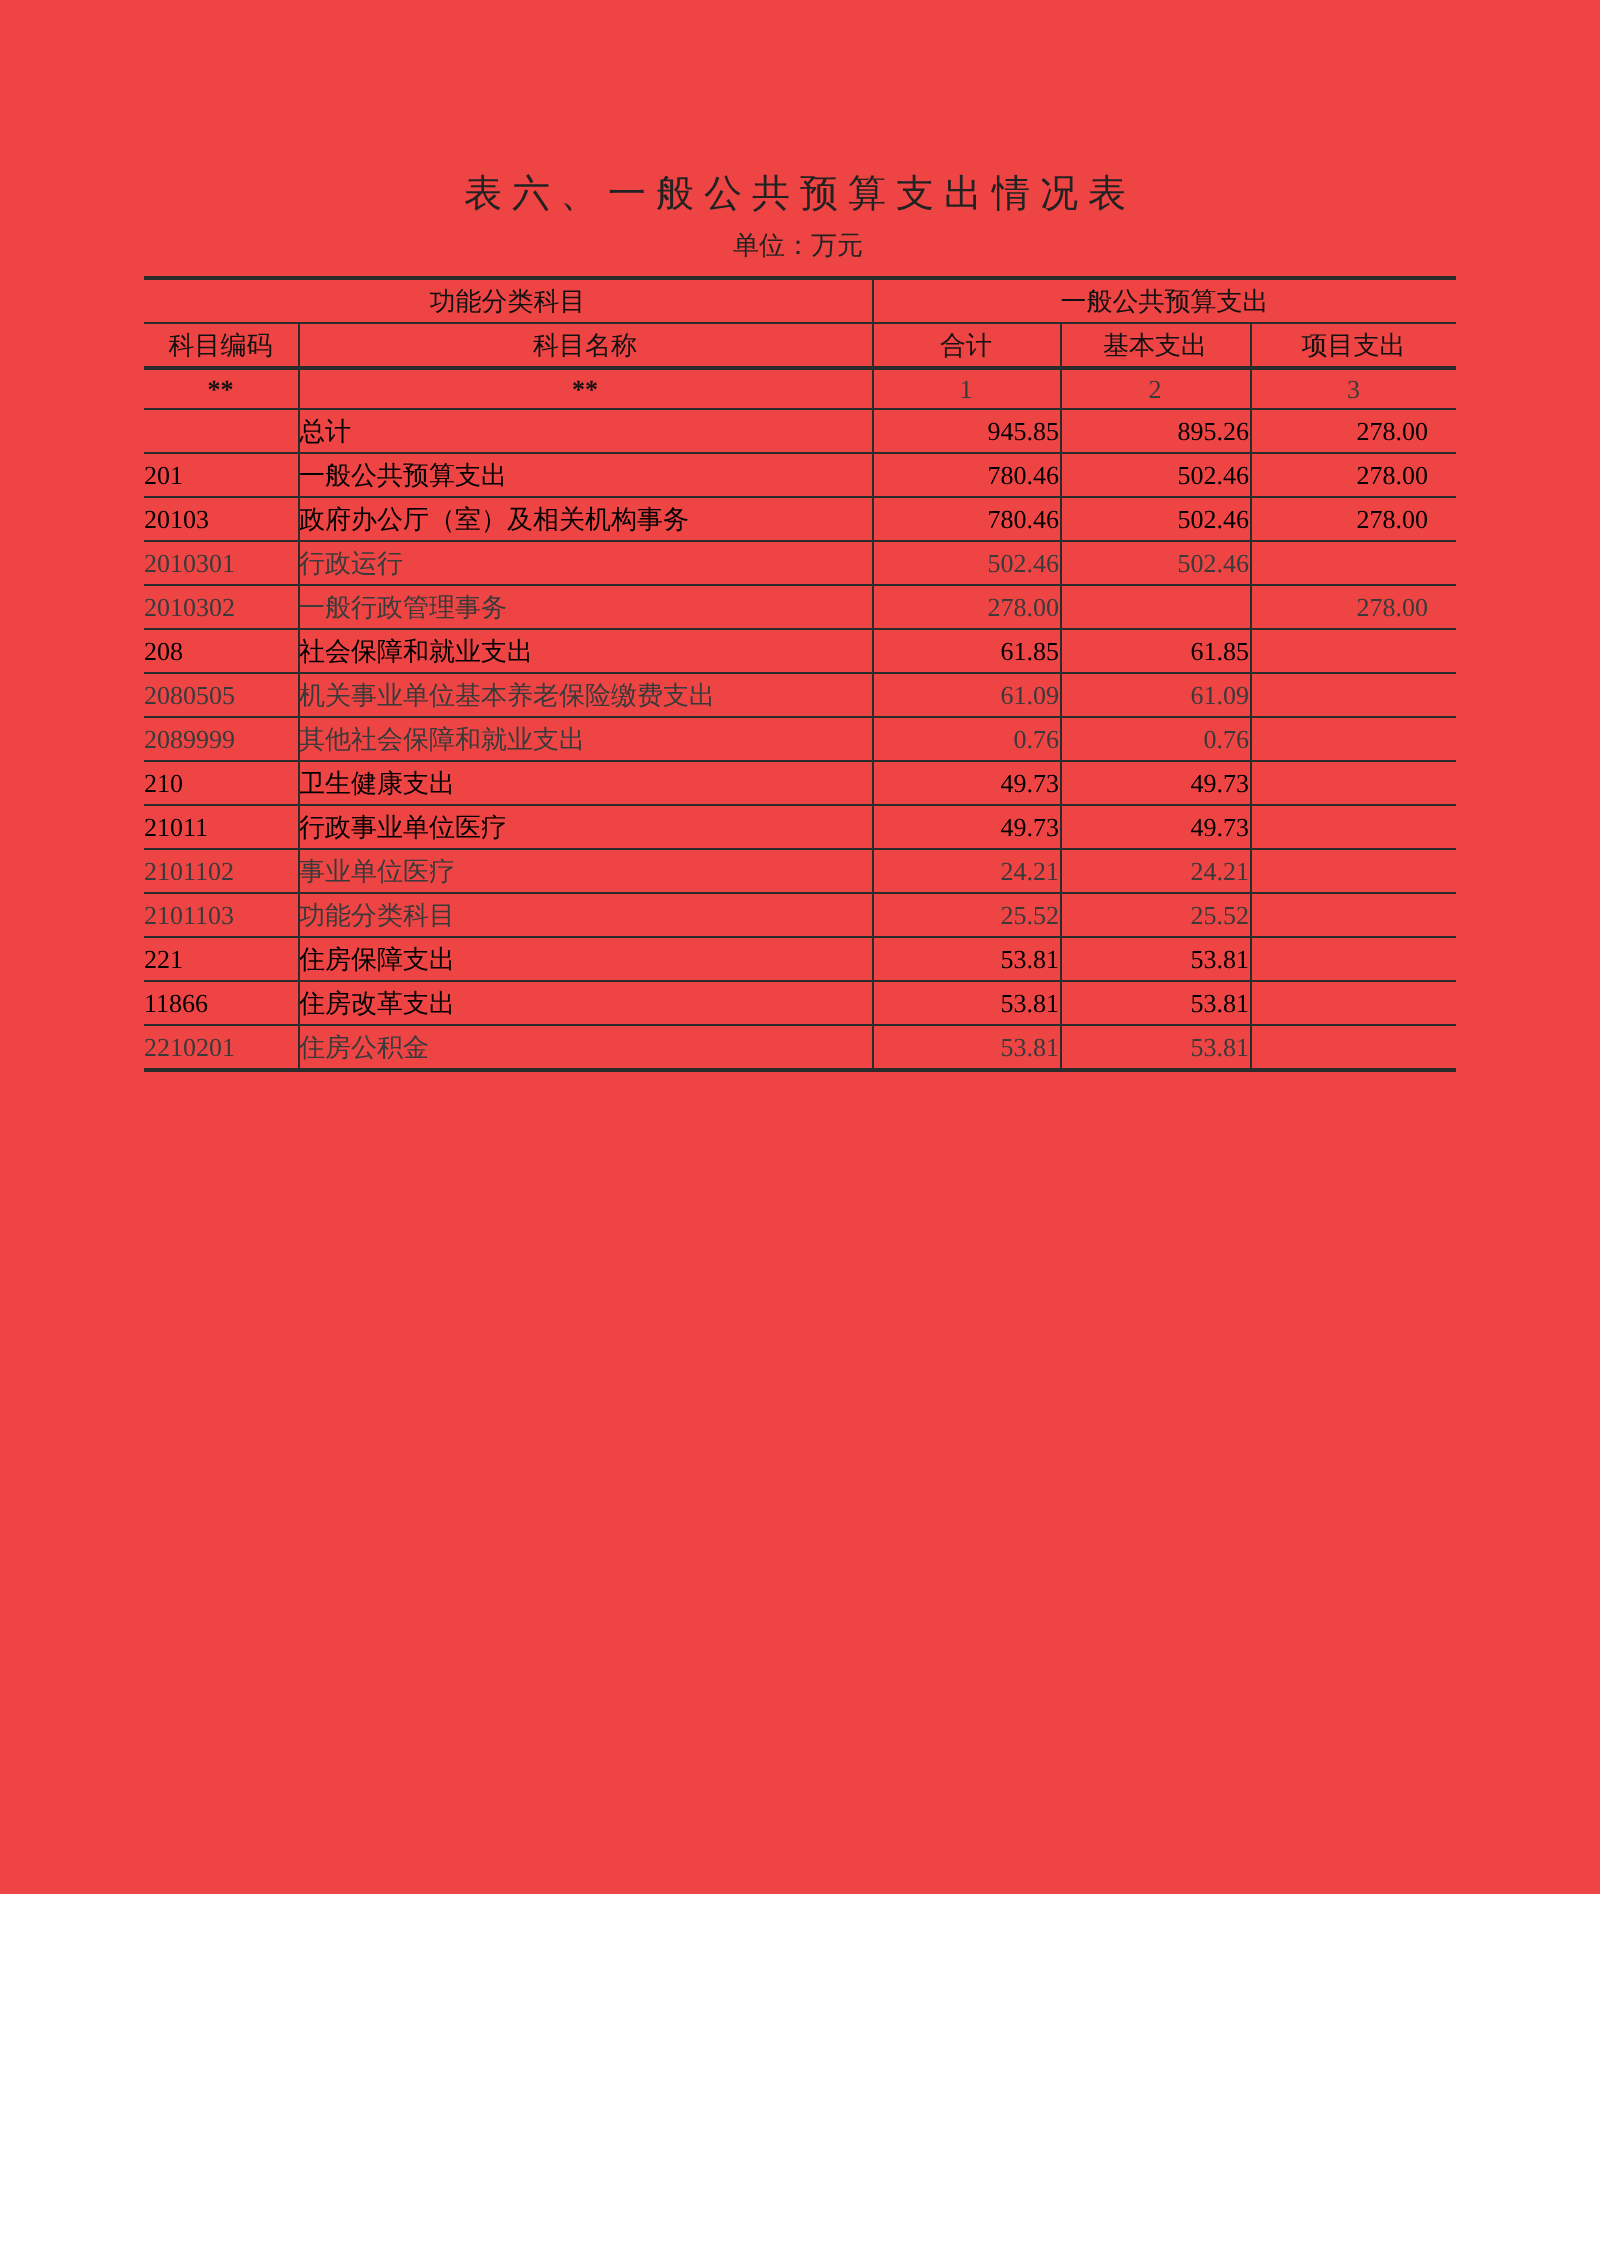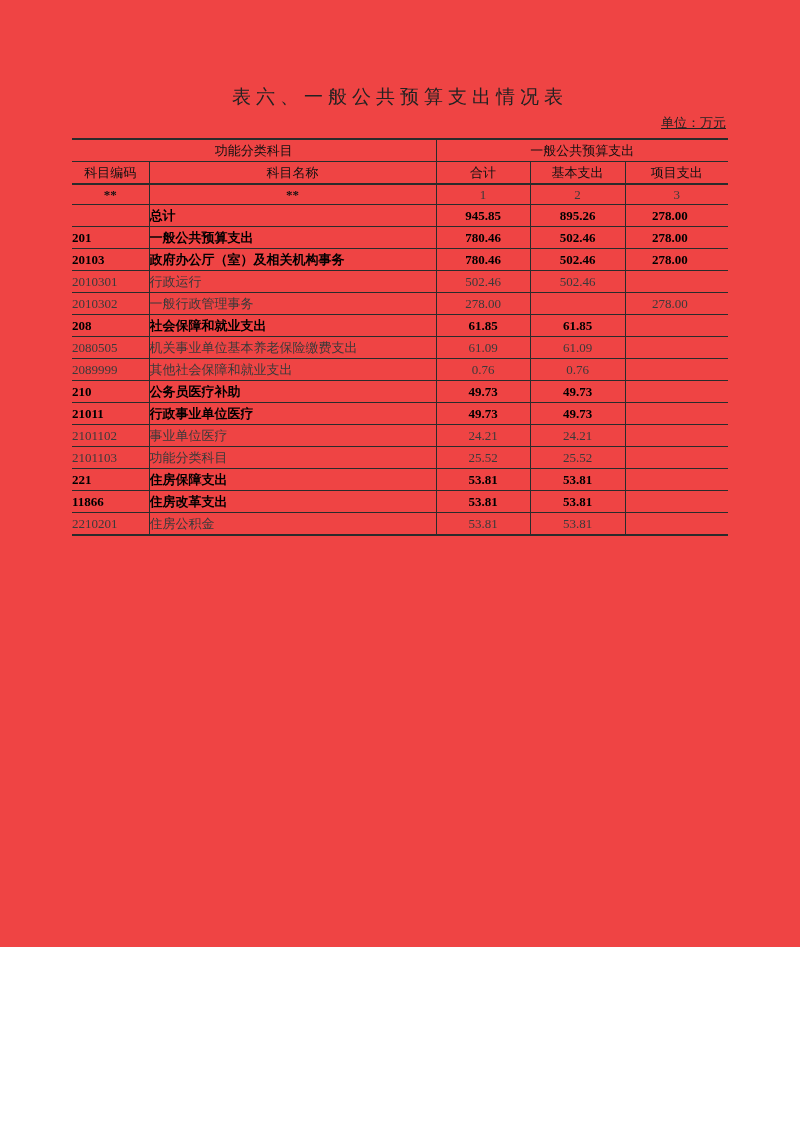--- a/index.html
+++ b/index.html
@@ -22,24 +22,23 @@
     letter-spacing: 5px;
     font-weight: normal;
     color: #222;
     white-space: nowrap;
   }
   .unit-label {
     position: absolute;
     top: 114px;
     left: 72px;
     width: 654px;
-    text-align: right;
+    text-align: center;
     font-size: 13px;
     color: #222;
-    text-decoration: underline;
   }
   table.budget {
     position: absolute;
     top: 138px;
     left: 72px;
     width: 656px;
     border-collapse: collapse;
     table-layout: fixed;
     border-top: 2px solid #2b2b2b;
   }
@@ -66,24 +65,24 @@
     font-family: "Liberation Sans", sans-serif;
   }
   tr.cols-row th { border-bottom-width: 2px; }
 
   tr.sub-row td { text-align: center; height: 19px; }
   tr.sub-row td:nth-child(-n+2) { font-weight: bold; color: #111; }
 
   tr.data-row { height: 22px; }
   td.c-code { text-align: left; padding-left: 10px; }
   td.c-name { text-align: left; padding-left: 8px; }
-  td.c-num  { text-align: center; padding-right: 8px; }
+  td.c-num  { text-align: right; padding-right: 8px; }
   td.c-num.c-last { padding-right: 14px; }
 
-  tr.bold-row td { font-weight: bold; color: #000; }
+  tr.bold-row td { font-weight: normal; color: #000; }
   tr.bold-row td.c-name { font-family: "Liberation Sans", sans-serif; }
   tr.data-row:last-child td { border-bottom-width: 2px; }
 
   .page-number {
     position: absolute;
     top: 1033px;
     left: 0;
     width: 100%;
     text-align: center;
     font-size: 12px;
@@ -178,21 +177,21 @@
     </tr>
     <tr class="data-row">
       <td class="c-code">2089999</td>
       <td class="c-name">其他社会保障和就业支出</td>
       <td class="c-num">0.76</td>
       <td class="c-num">0.76</td>
       <td class="c-num c-last"></td>
     </tr>
     <tr class="data-row bold-row">
       <td class="c-code">210</td>
-      <td class="c-name">公务员医疗补助</td>
+      <td class="c-name">卫生健康支出</td>
       <td class="c-num">49.73</td>
       <td class="c-num">49.73</td>
       <td class="c-num c-last"></td>
     </tr>
     <tr class="data-row bold-row">
       <td class="c-code">21011</td>
       <td class="c-name">行政事业单位医疗</td>
       <td class="c-num">49.73</td>
       <td class="c-num">49.73</td>
       <td class="c-num c-last"></td>

